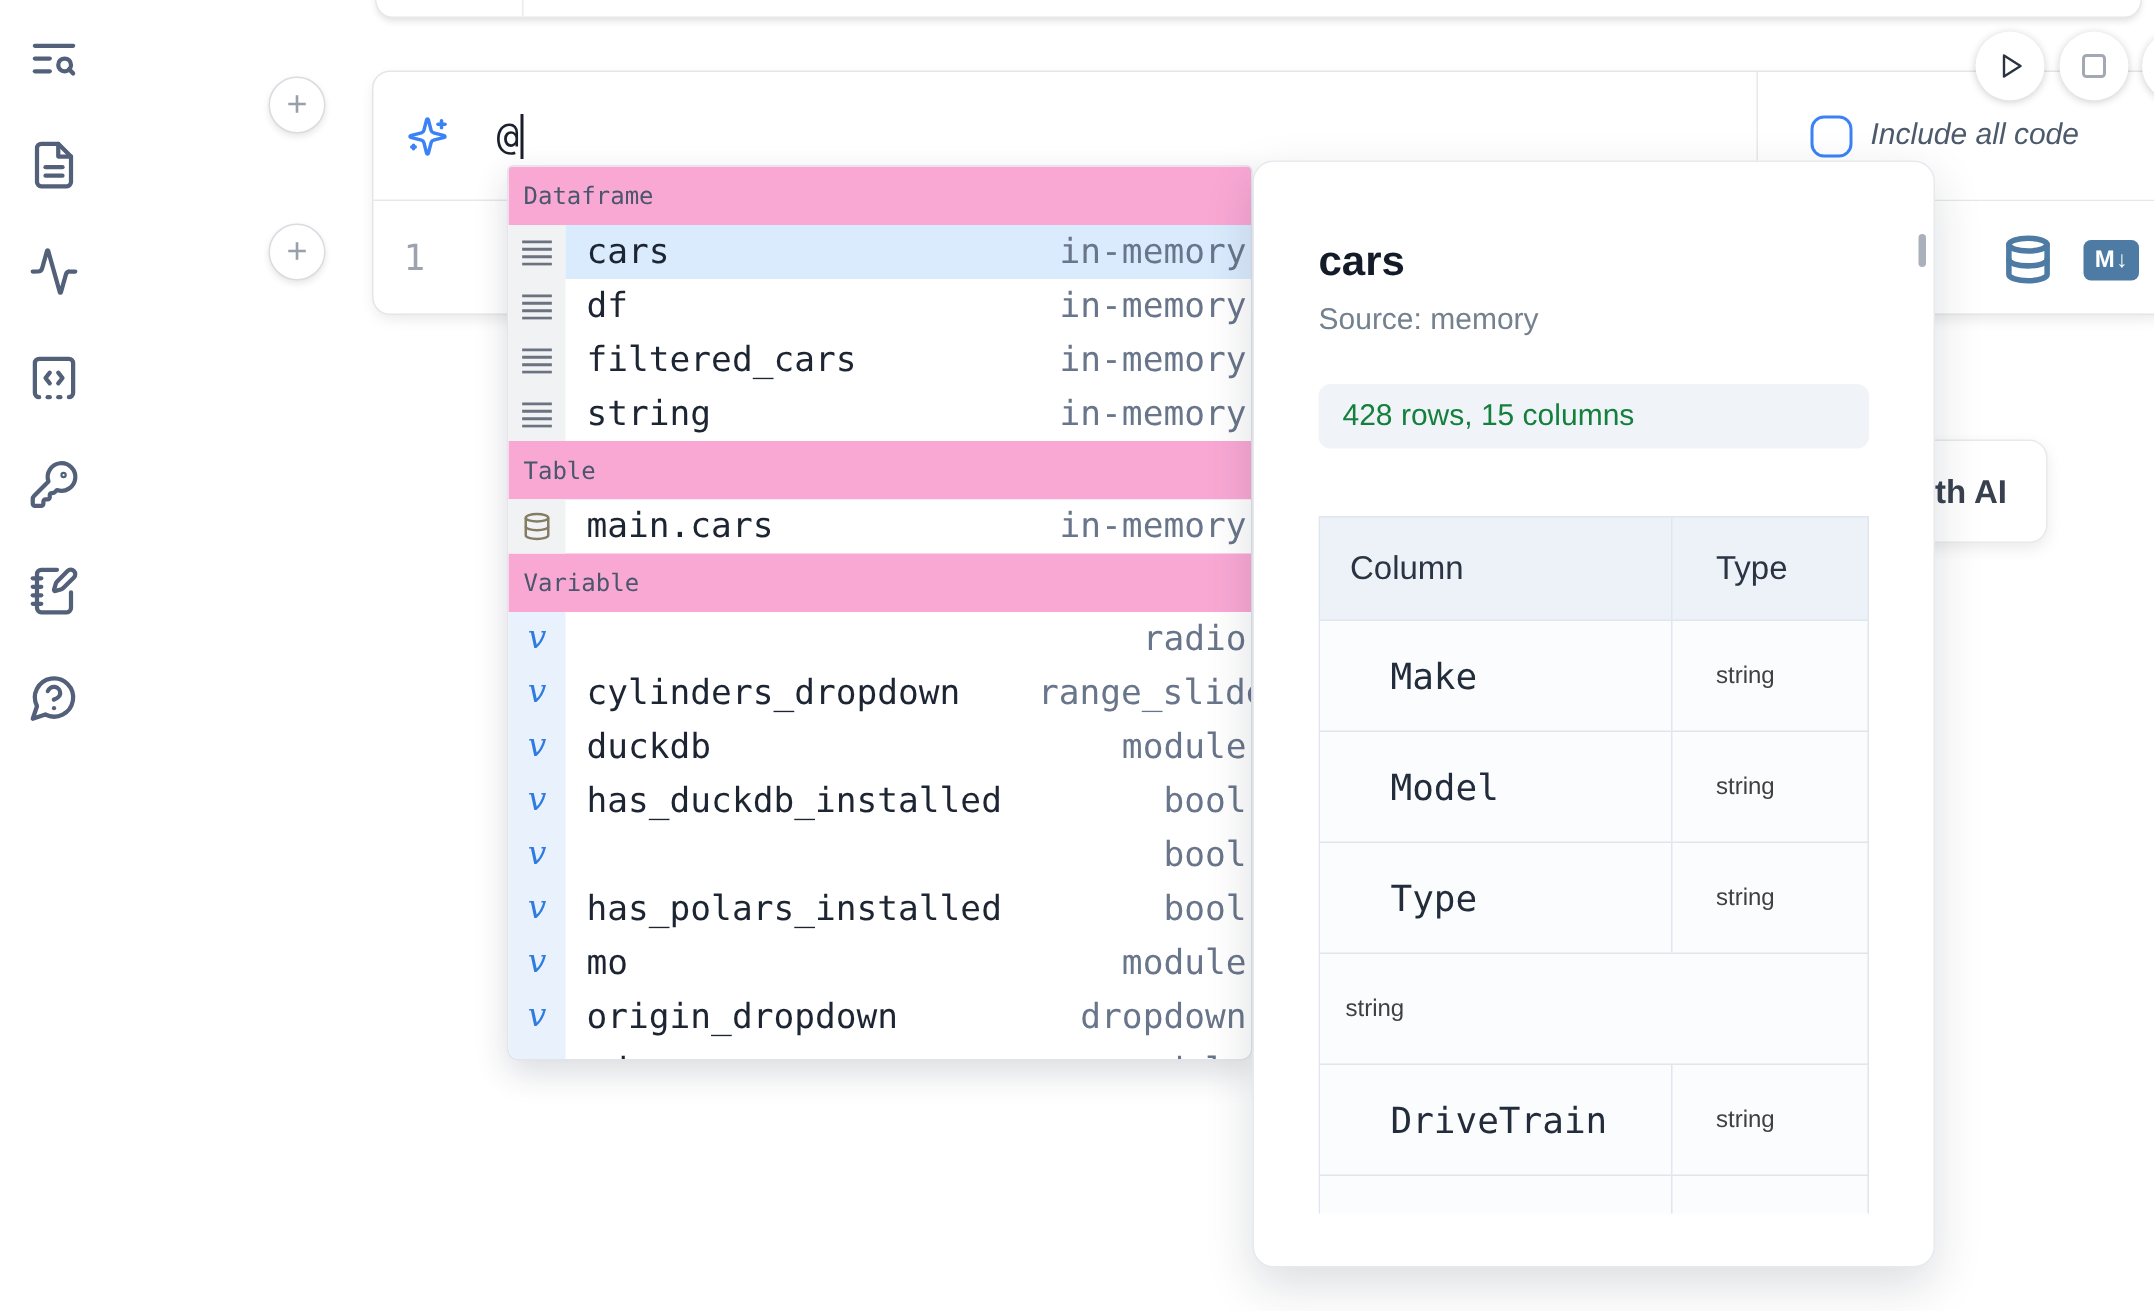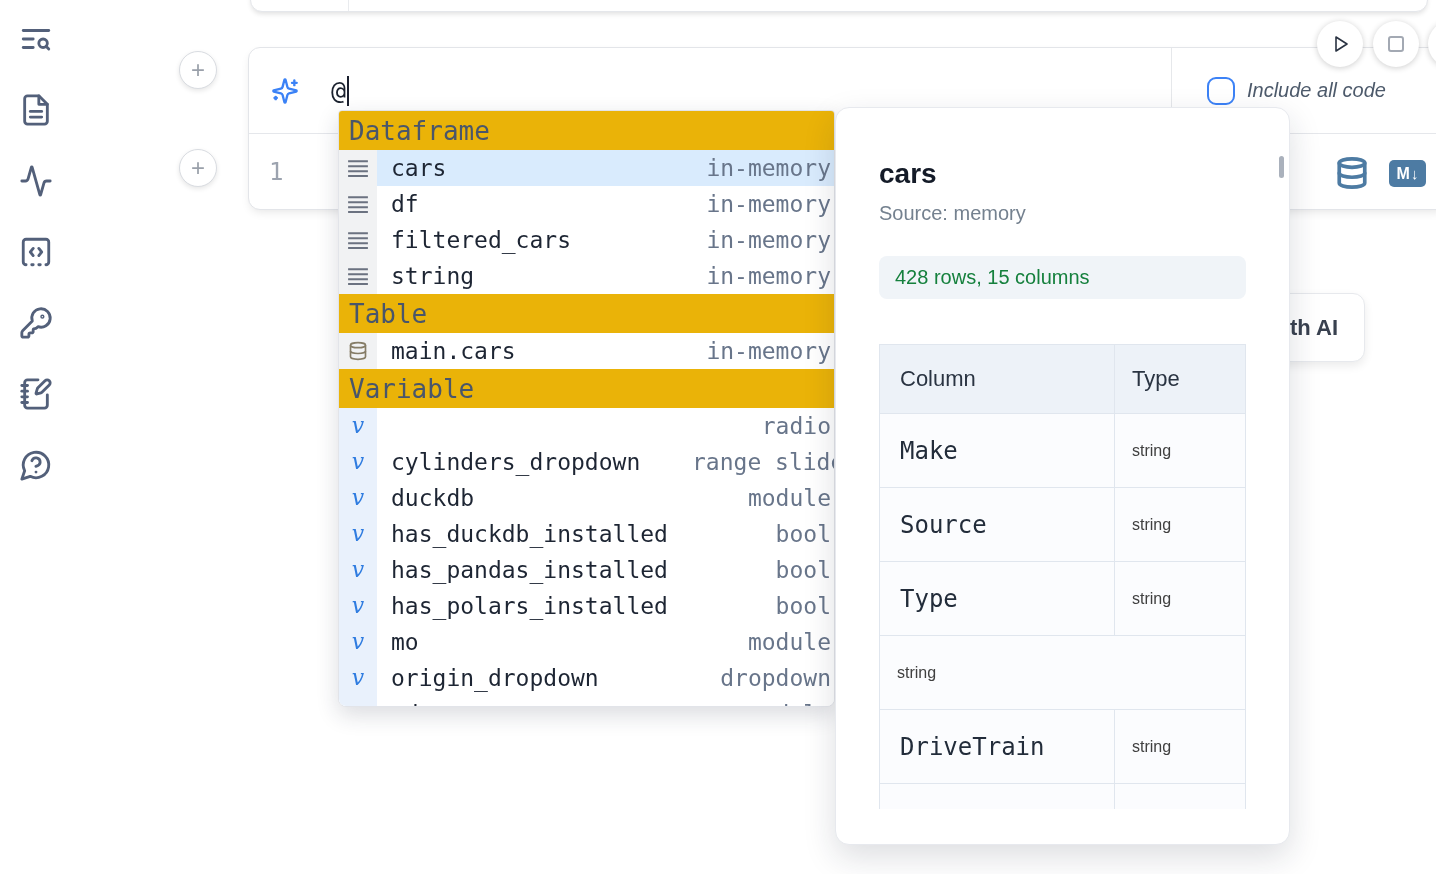--- a/index.html
+++ b/index.html
@@ -59,22 +59,22 @@
   
   .ai-generate { position:absolute; left:1145px; top:293px; width:220px; height:69px; background:#fff;
                  border:1px solid #e7e9ed; border-radius:12px; box-shadow:0 4px 10px rgba(0,0,0,.08);
                  display:flex; align-items:center; justify-content:flex-end; padding-right:26px;
                  font-size:22px; font-weight:bold; color:#39414f; cursor:pointer; z-index:3; }
 
   
   .dropdown { position:absolute; left:338px; top:110px; width:497px; height:597px; background:#fff;
               border:1px solid #e2e4e9; border-radius:4px 4px 8px 8px; box-shadow:0 8px 22px rgba(30,40,60,.16);
               overflow:hidden; z-index:4; }
-  .dd-header { height:39px; display:flex; align-items:center; padding-left:10px; background:#eab308;
-               font-family:"DejaVu Sans Mono", monospace; font-size:26px; color:#49566b; }
+  .dd-header { height:39px; display:flex; align-items:center; padding-left:10px; background:#f9a8d4;
+               font-family:"DejaVu Sans Mono", monospace; font-size:16px; color:#49566b; }
   .dd-row { display:flex; align-items:center; height:36px; background:#fff; cursor:pointer; }
   .dd-row.selected .row-right { background:#d9ebfd; }
   .row-right { display:flex; align-items:center; flex:1; height:100%; }
   .dd-gutter { width:38px; height:100%; display:flex; align-items:center; justify-content:center;
                background:#f1f2f3; flex:0 0 auto; }
   .dd-row.var .dd-gutter { background:#e9f1fc; }
   .df-glyph { width:22px; height:18px; color:#6b7280; }
   .tbl-glyph { width:20px; height:20px; color:#857c66; }
   .var-glyph { font-family:"DejaVu Serif", serif; font-style:italic; font-size:22px; color:#2f7ce0; line-height:1; }
   .dd-label { margin-left:14px; font-family:"DejaVu Sans Mono", monospace; font-size:23px; color:#1d2533;
@@ -85,26 +85,26 @@
 
   
   .popup { position:absolute; left:835px; top:107px; width:455px; height:738px; background:#fff;
            border:1px solid #e7e9ee; border-radius:14px; box-shadow:0 12px 32px rgba(25,35,55,.15);
            padding:46px 43px 0; overflow:hidden; z-index:5; }
   .popup h2 { font-size:28px; font-weight:bold; color:#141b28; margin-top:4px; }
   .popup .source { margin-top:12px; font-size:20px; color:#74818f; }
   .shape-badge { margin-top:31px; height:43px; background:#f0f4f8; border-radius:8px; display:flex;
                  align-items:center; padding:0 16px; font-size:20px; color:#15803d; }
   .ptable { margin-top:45px; height:465px; overflow:hidden; }
-  .prow { display:flex; border:1px solid #e0e6ee; border-top:none; height:74px; background:#fbfcfe; }
+  .prow { display:flex; border:1px solid #e0e6ee; border-top:none; height:74px; background:#fbfcfe;gap:12px; }
   .prow.head { height:70px; background:#edf2f8; border-top:1px solid #e0e6ee; }
   .pcol1 { width:235px; display:flex; align-items:center; padding-left:20px; border-right:1px solid #e0e6ee; }
   .pcol2 { flex:1; display:flex; align-items:center; padding-left:17px; }
   .head .pcol1, .head .pcol2 { font-size:22px; color:#2a3442; }
-  .prow .colname { font-family:"DejaVu Sans Mono", monospace; font-size:24px; color:#222c3a; }
+  .prow .colname { font-family:"DejaVu Sans Mono", monospace; font-size:24px; color:#222c3a;margin-left:27px; }
   .prow .coltype { font-size:16px; color:#404040; }
   .scroll-thumb { position:absolute; right:5px; top:48px; width:5px; height:22px; background:#aab1bc;
                   border-radius:3px; }
 </style>
 </head>
 <body>
 
 <div class="screen">
 
   <nav class="sidebar">
@@ -302,21 +302,20 @@
       <span class="row-right">
           <span class="dd-label">has_duckdb_installed</span>
           <span class="dd-type">bool</span>
         </span>
     </div>
     <div class="dd-row var">
       <span class="dd-gutter">
           <span class="var-glyph">v</span>
         </span>
       <span class="row-right">
-          <span class="dd-label">has_pandas_installed</span>
           <span class="dd-type">bool</span>
         </span>
     </div>
     <div class="dd-row var">
       <span class="dd-gutter">
           <span class="var-glyph">v</span>
         </span>
       <span class="row-right">
           <span class="dd-label">has_polars_installed</span>
           <span class="dd-type">bool</span>
@@ -363,21 +362,21 @@
       <div class="prow">
         <div class="pcol1">
             <span class="colname">Make</span>
           </div>
         <div class="pcol2">
             <span class="coltype">string</span>
           </div>
       </div>
       <div class="prow">
         <div class="pcol1">
-            <span class="colname">Source</span>
+            <span class="colname">Model</span>
           </div>
         <div class="pcol2">
             <span class="coltype">string</span>
           </div>
       </div>
       <div class="prow">
         <div class="pcol1">
             <span class="colname">Type</span>
           </div>
         <div class="pcol2">

